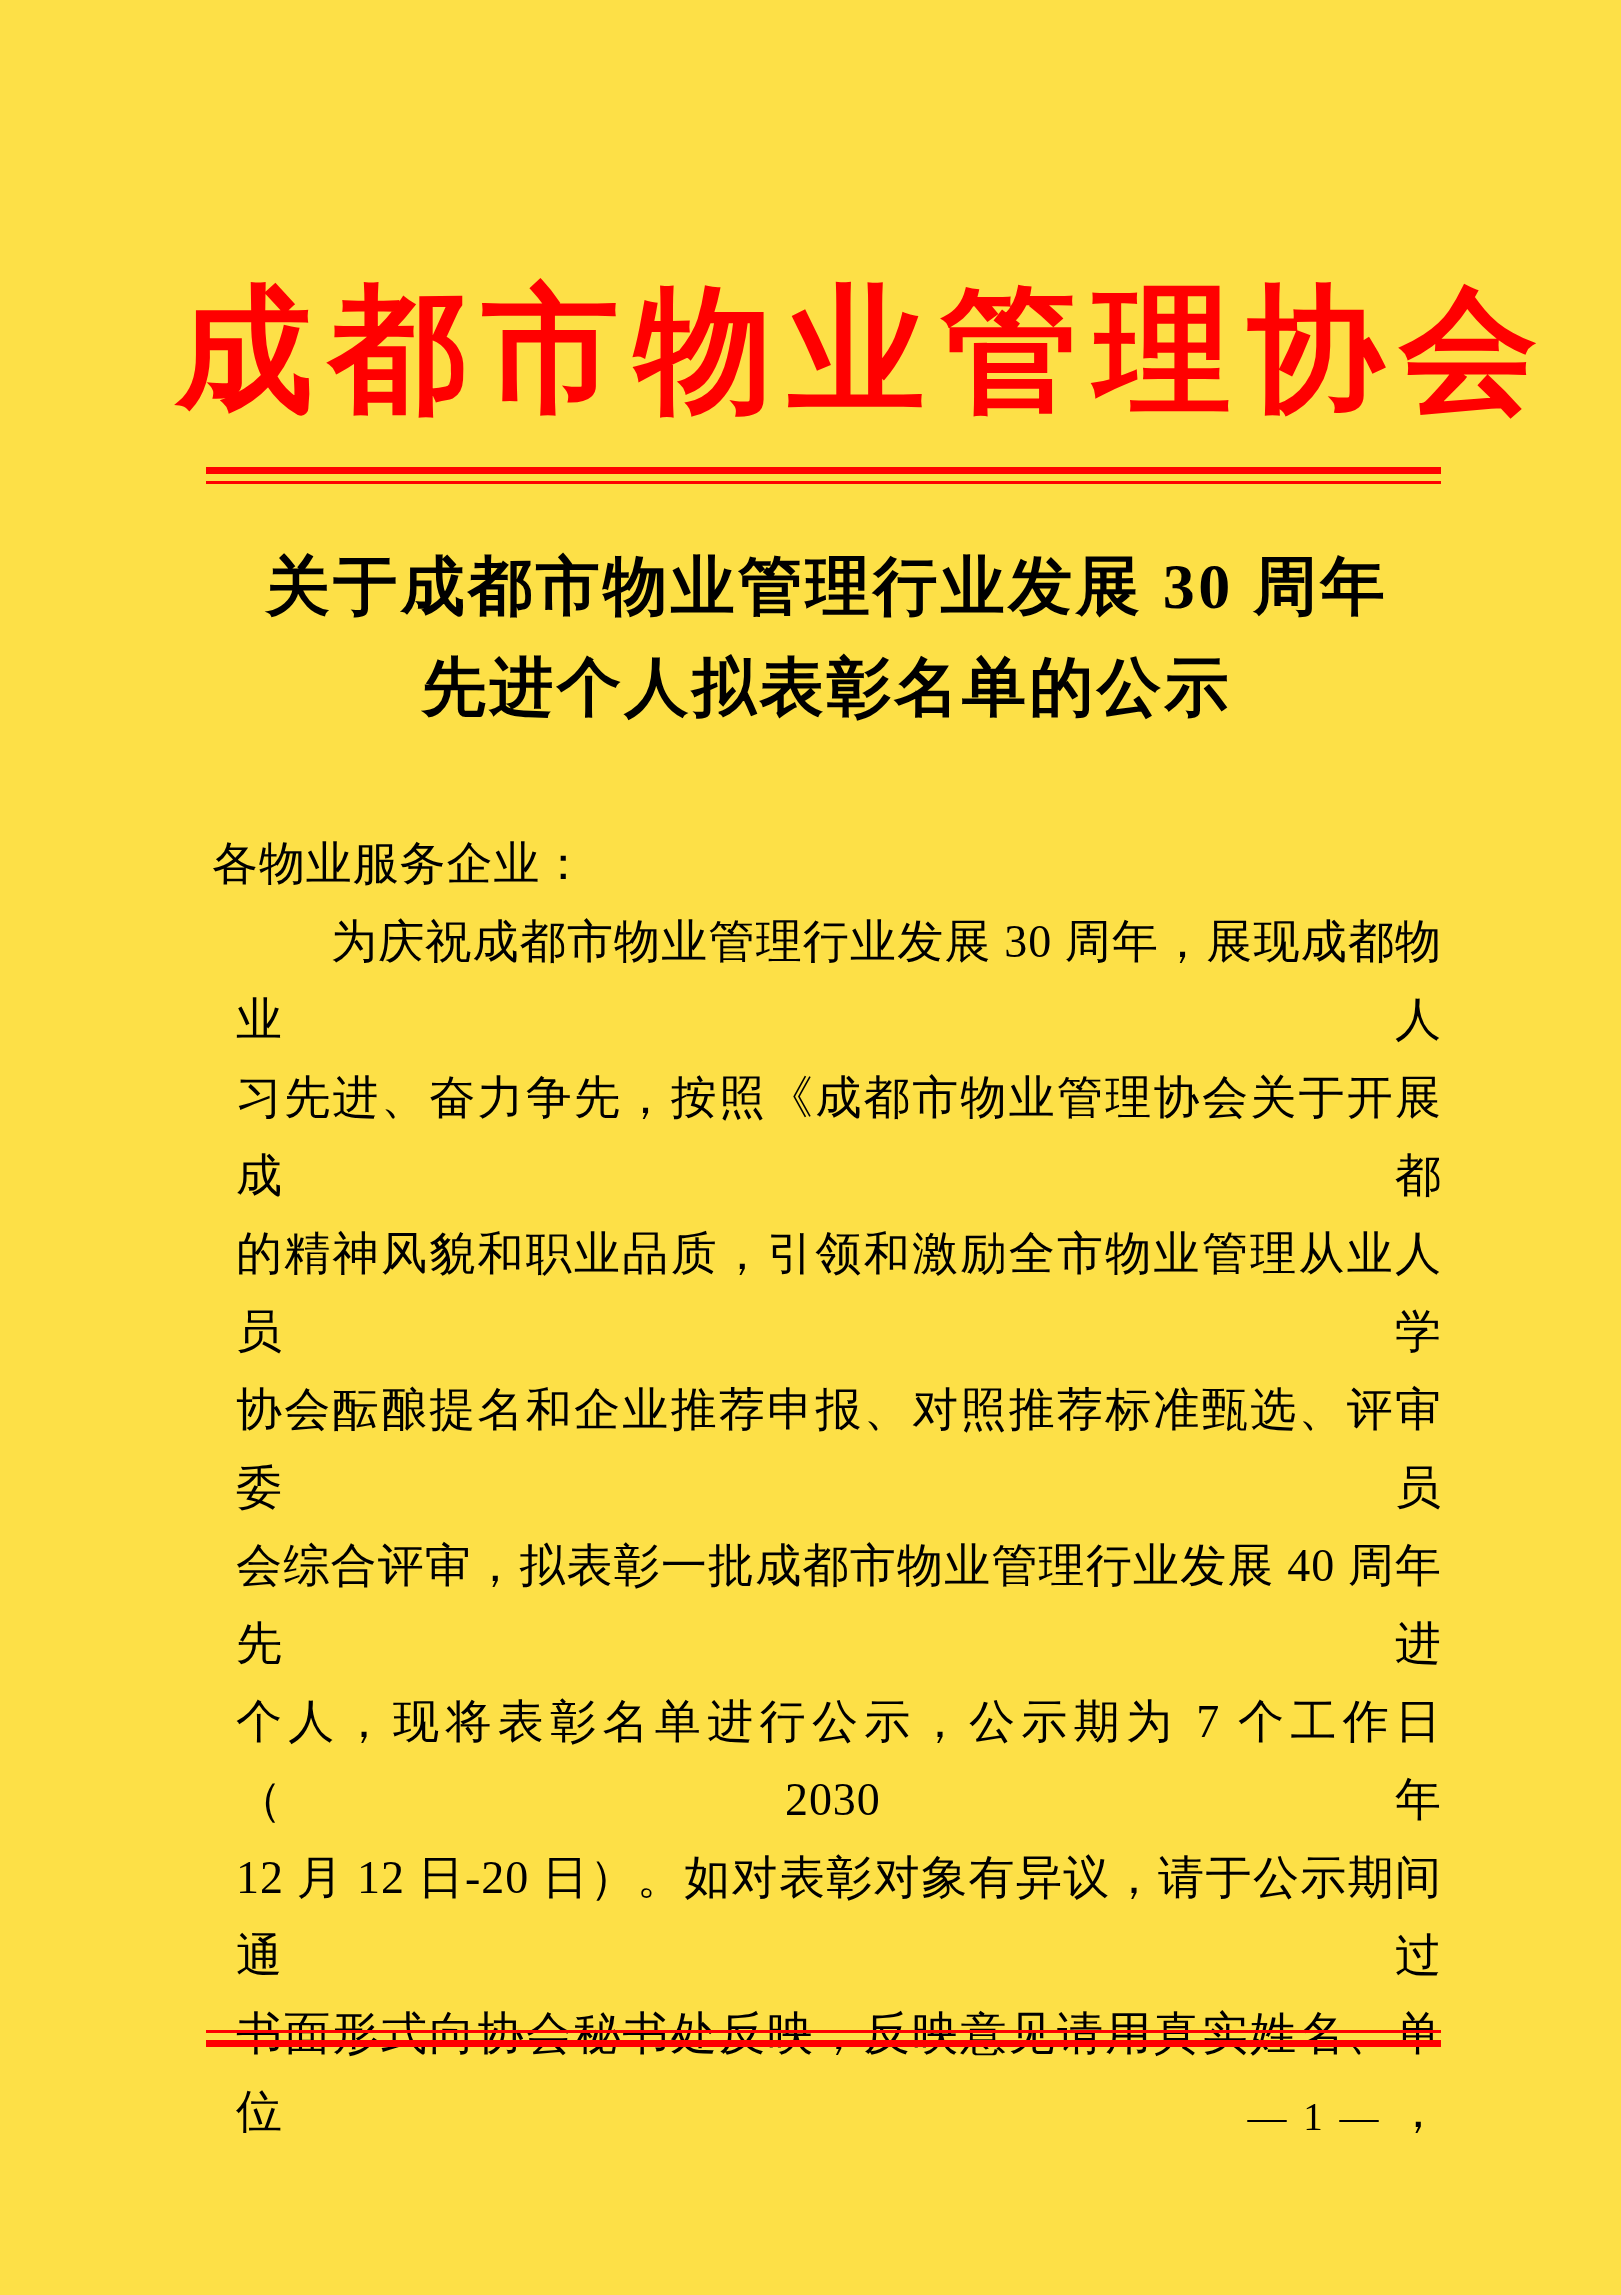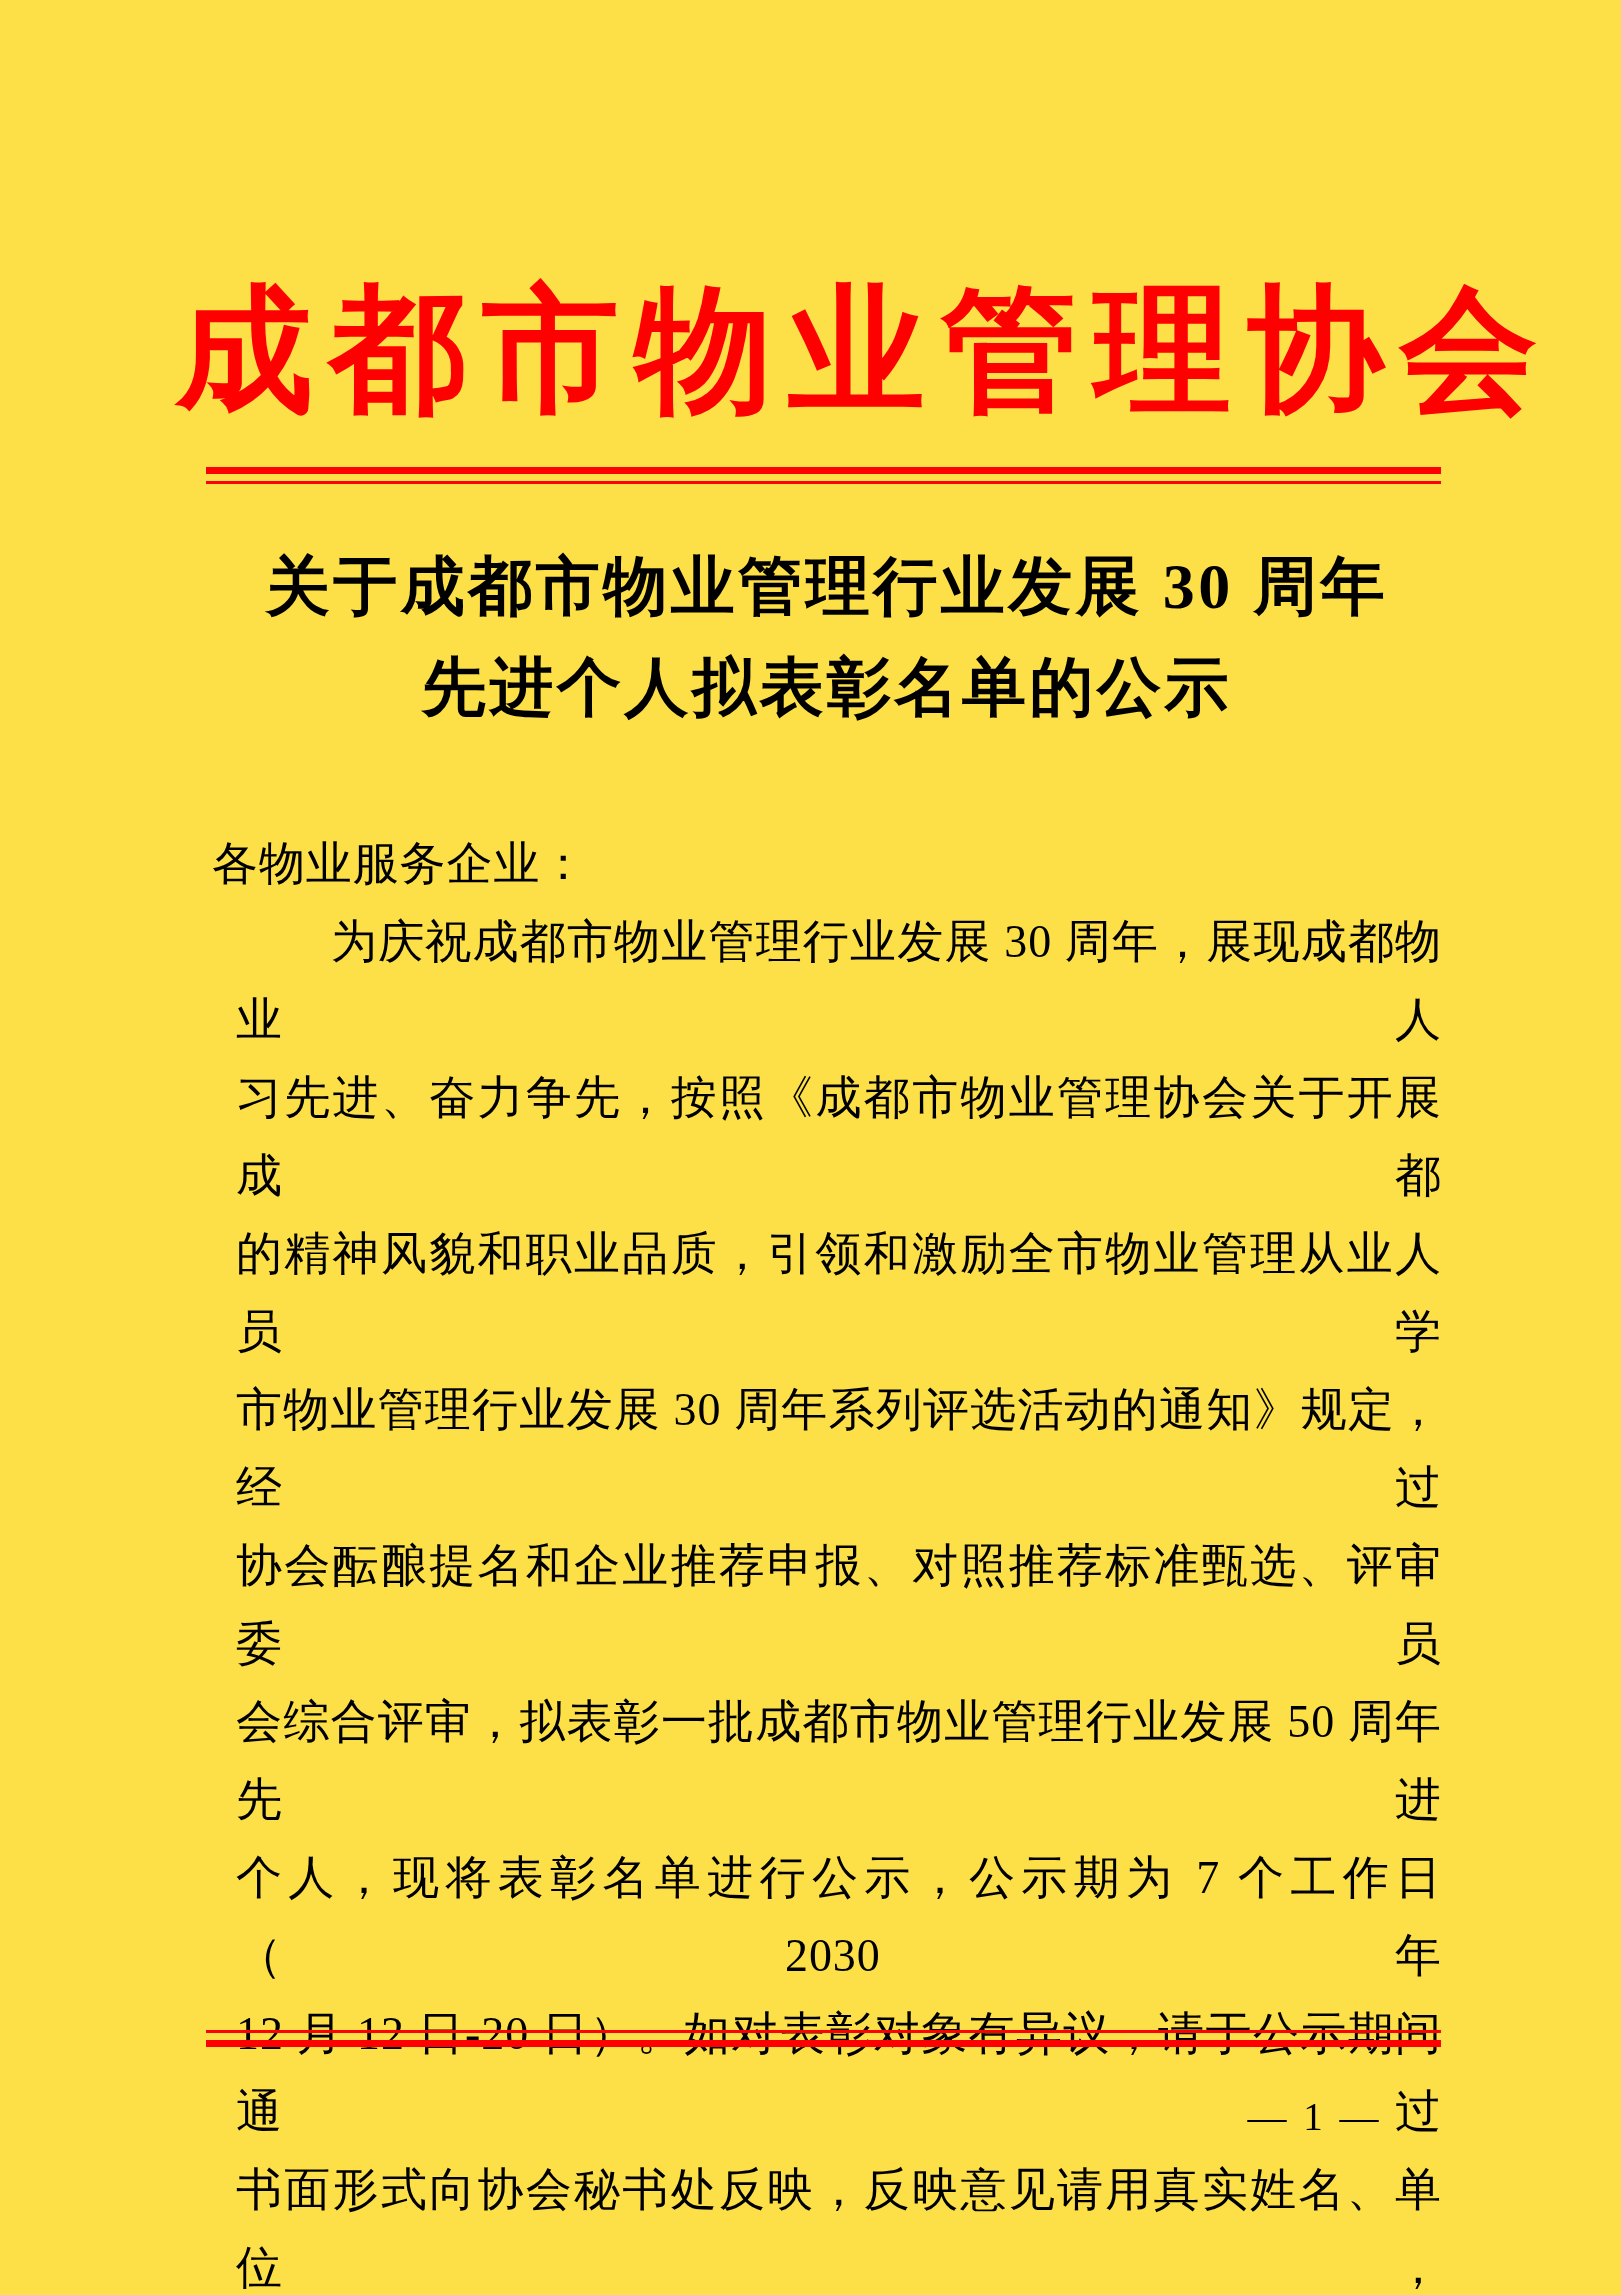--- a/index.html
+++ b/index.html
@@ -111,23 +111,22 @@
   <div class="doc-title">
     <div>关于成都市物业管理行业发展 30 周年</div>
     <div>先进个人拟表彰名单的公示</div>
   </div>
 
   <div class="body-block">
     <div class="plain">各物业服务企业：</div>
     <div class="jline indent">为庆祝成都市物业管理行业发展 30 周年，展现成都物业人</div>
     <div class="jline">习先进、奋力争先，按照《成都市物业管理协会关于开展成都</div>
     <div class="jline">的精神风貌和职业品质，引领和激励全市物业管理从业人员学</div>
-    <div class="jline">市物业管理行业发展 30 周年系列评选活动的通知》规定，经过</div>
     <div class="jline">协会酝酿提名和企业推荐申报、对照推荐标准甄选、评审委员</div>
-    <div class="jline">会综合评审，拟表彰一批成都市物业管理行业发展 50 周年先进</div>
+    <div class="jline">会综合评审，拟表彰一批成都市物业管理行业发展 40 周年先进</div>
     <div class="jline">个人，现将表彰名单进行公示，公示期为 7 个工作日（2030 年</div>
     <div class="jline">12 月 12 日-20 日）。如对表彰对象有异议，请于公示期间通过</div>
     <div class="jline">书面形式向协会秘书处反映，反映意见请用真实姓名、单位，</div>
 
   </div>
 
   <div class="rule-bottom"></div>
 
   <div class="page-number">— 1 —</div>
 

